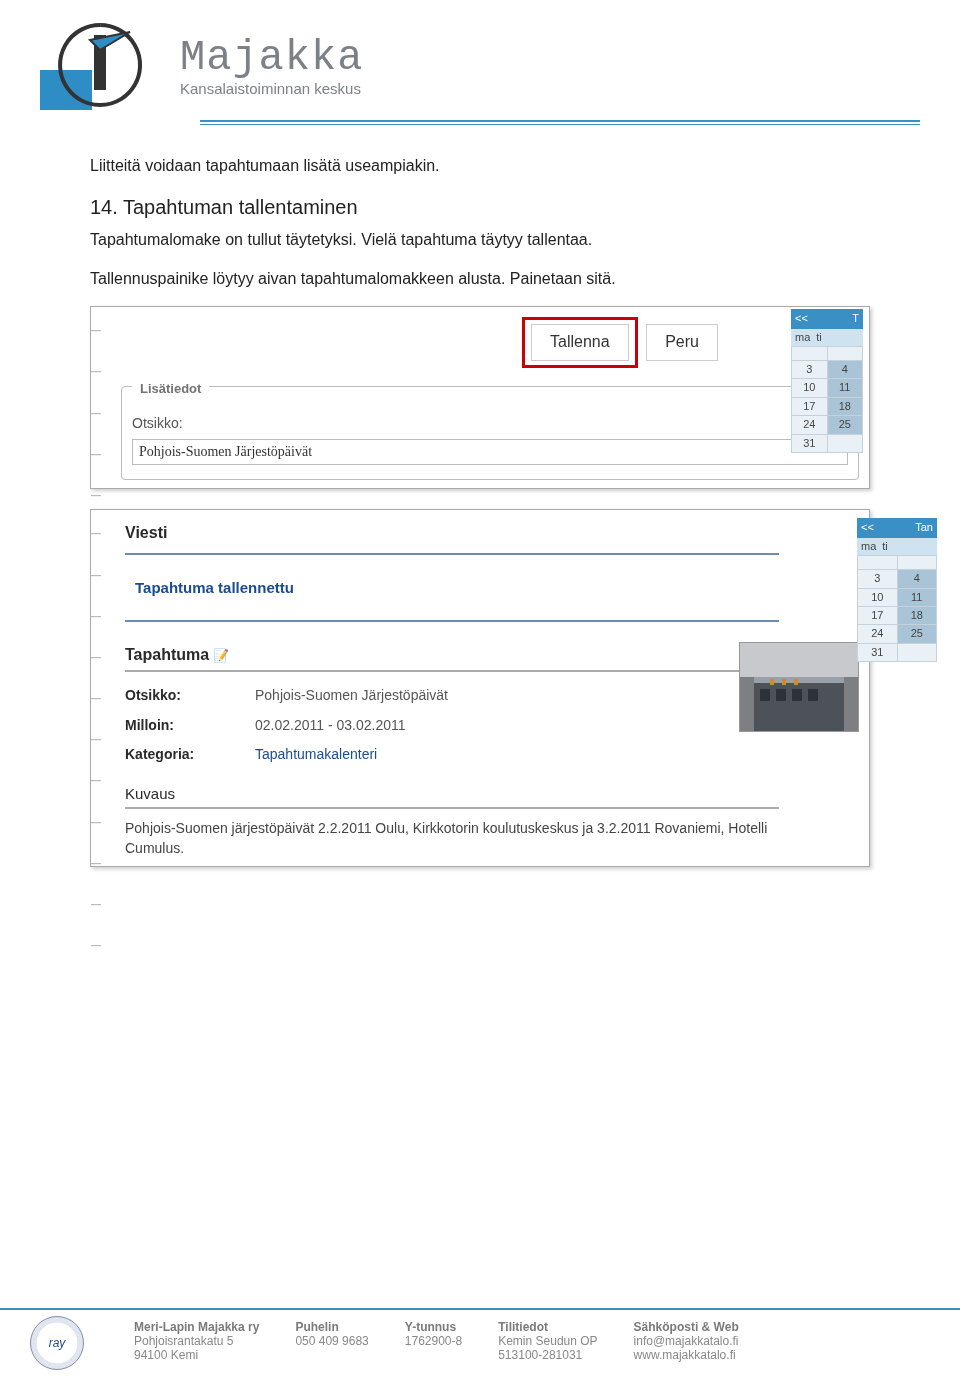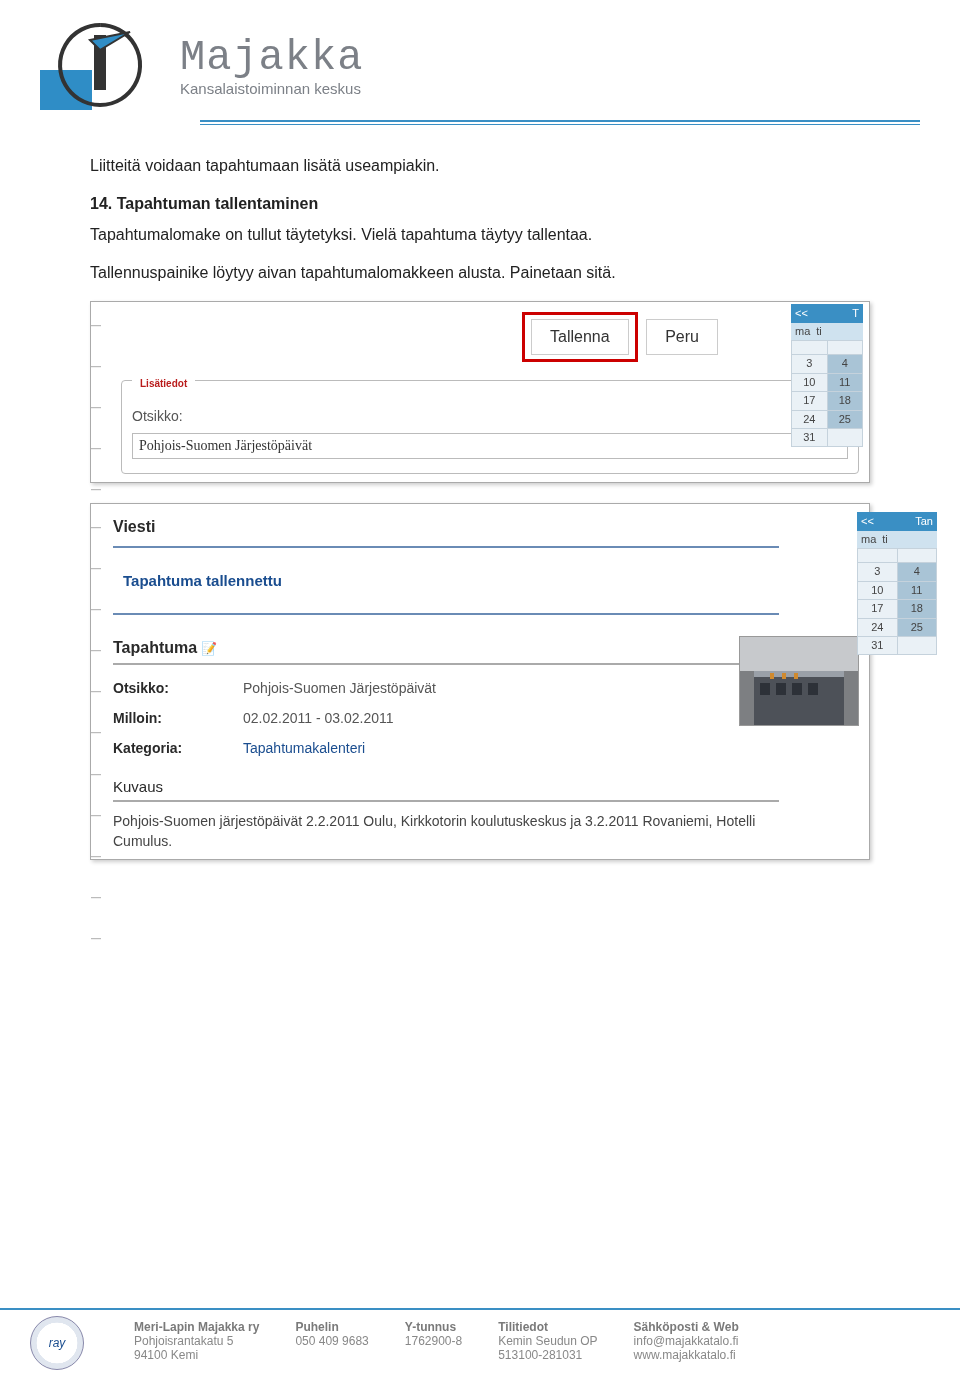--- a/index.html
+++ b/index.html
@@ -44,21 +44,21 @@
       margin: 2px 40px 0 200px;
     }
     .content {
       padding: 30px 90px 20px 90px;
       font-family: "Segoe UI", Tahoma, sans-serif;
       color: #222;
       font-size: 16px;
       line-height: 1.4;
     }
     .content p { margin-bottom: 16px; }
-    .content h2 { font-size: 16px; font-weight: bold; margin-bottom: 8px; }
+    .content h2 { font-size: 20px; font-weight: normal; margin-bottom: 8px; }
 
     
     .screenshot {
       border: 1px solid #aaa;
       box-shadow: 2px 2px 4px rgba(0,0,0,.2);
       background: #fff;
       padding: 6px 10px 8px 10px;
       margin: 10px 0 20px 0;
       position: relative;
       font-family: Tahoma, Verdana, sans-serif;
@@ -77,22 +77,22 @@
       display: inline-block;
       background: #fff;
       border: 1px solid #ccc;
       padding: 6px 18px;
       font-size: 16px;
       font-family: Tahoma, Verdana, sans-serif;
       color: #333;
     }
     .ss-legend {
       font-weight: bold;
-      font-size: 10px;
-      color: #b91c1c;
+      font-size: 13px;
+      color: #737373;
       padding: 2px 8px;
       display: inline-block;
       margin-bottom: 6px;
     }
     .ss-row { display: flex; align-items: center; gap: 8px; margin-bottom: 6px; }
     .ss-label { color: #555; font-size: 14px; }
     .ss-input {
       flex: 1; border:1px solid #bbb; font-size:14px; padding:4px 6px; font-family: Tahoma;
       color:#333;
     }
@@ -115,21 +115,21 @@
     }
     .mini-cal .mc-days { background:#cfe2ef; padding:1px 4px; display:flex; gap:6px; }
     .mini-cal table { width:100%; border-collapse:collapse; }
     .mini-cal td {
       border:1px solid #c5d2dc; text-align:center; padding:1px 2px; font-size:11px; background:#eaf1f6;
     }
     .mini-cal td.hl { background:#a9c4d6; }
     .mini-cal .blank { height:14px; }
 
     
-    .ss2 .main-area { margin-left:12px; position:relative; padding-right:80px;}
+    .ss2 .main-area { margin-left:24px; position:relative; padding-right:80px;}
     .ss2 h3.section {
       font-weight:bold; font-size:16px; color:#2a2a2a; margin:6px 0;
     }
     .ss2 .saved-bar {
       border-top:2px solid #6a8bb5;
       border-bottom:2px solid #6a8bb5;
       padding:22px 10px;
       color:#1a4d8f;
       font-weight:bold;
       font-size:15px;

